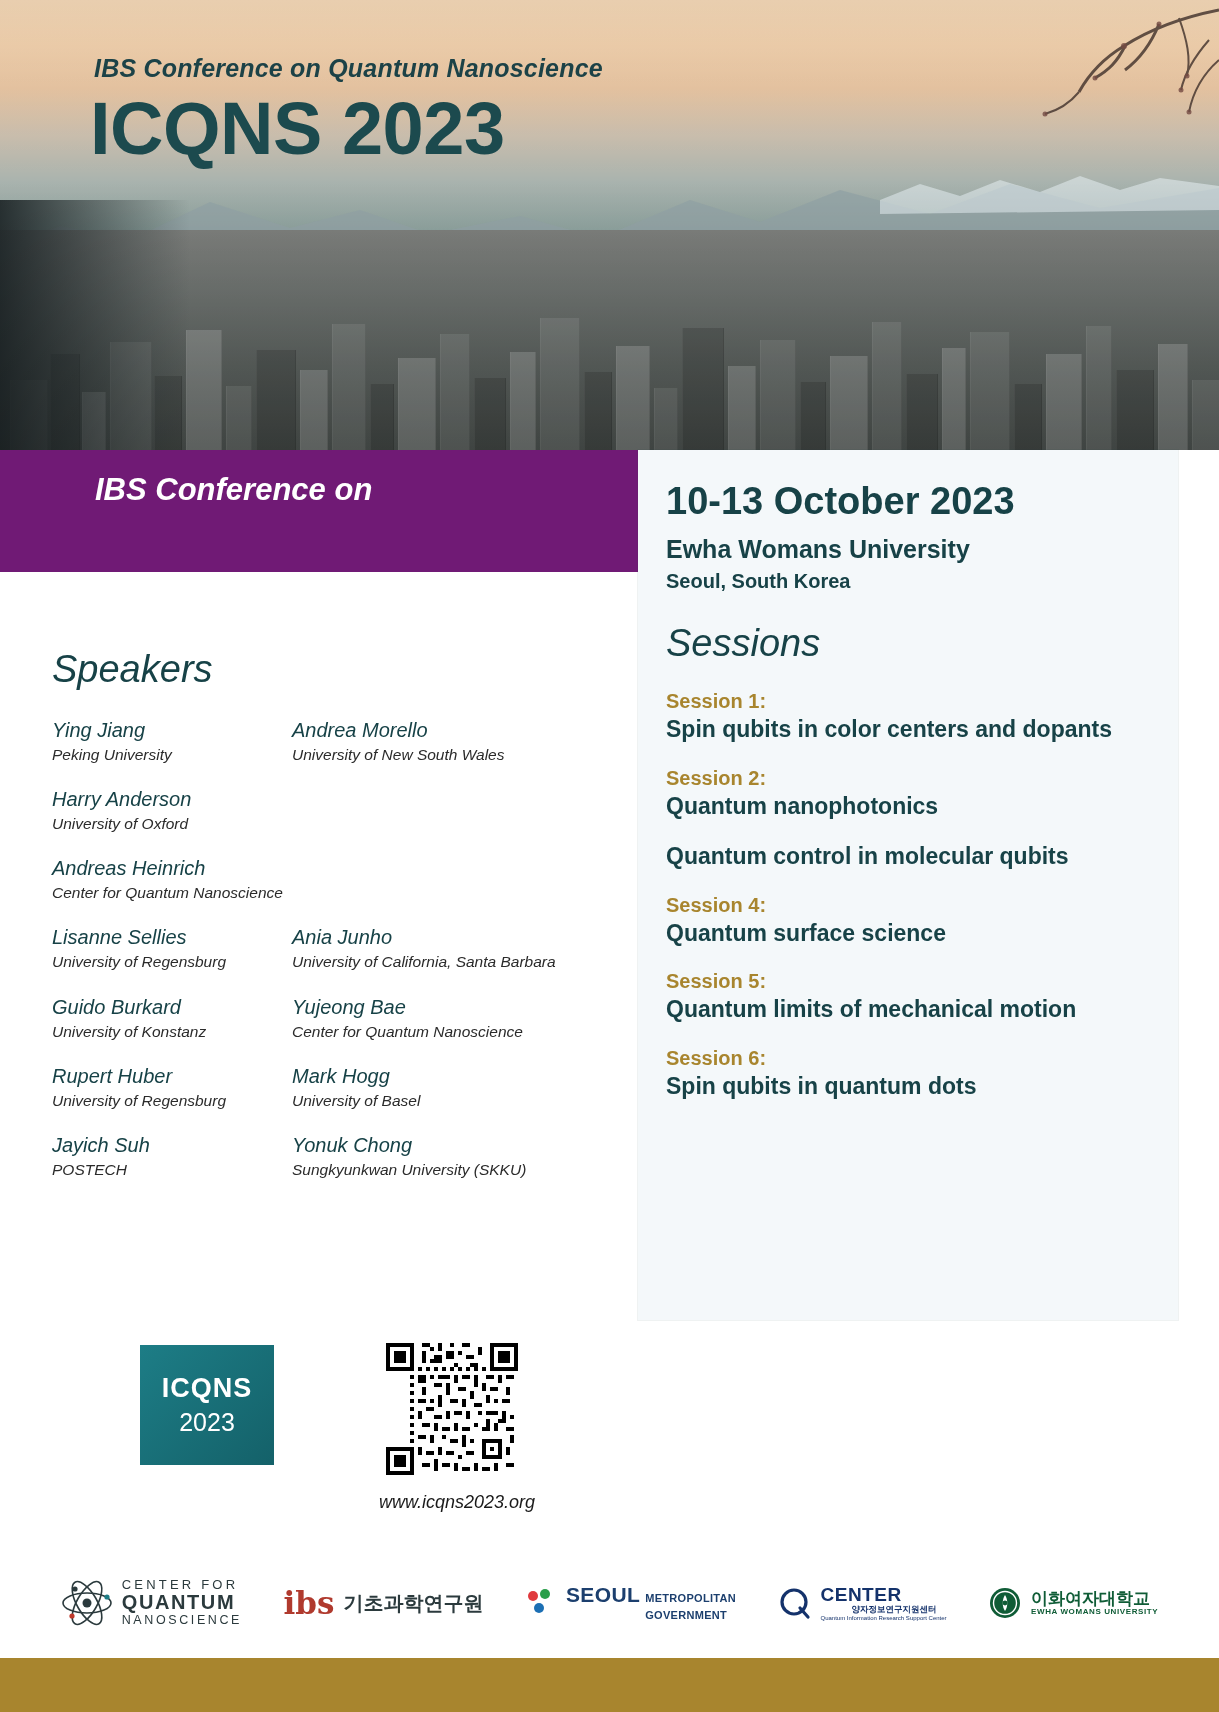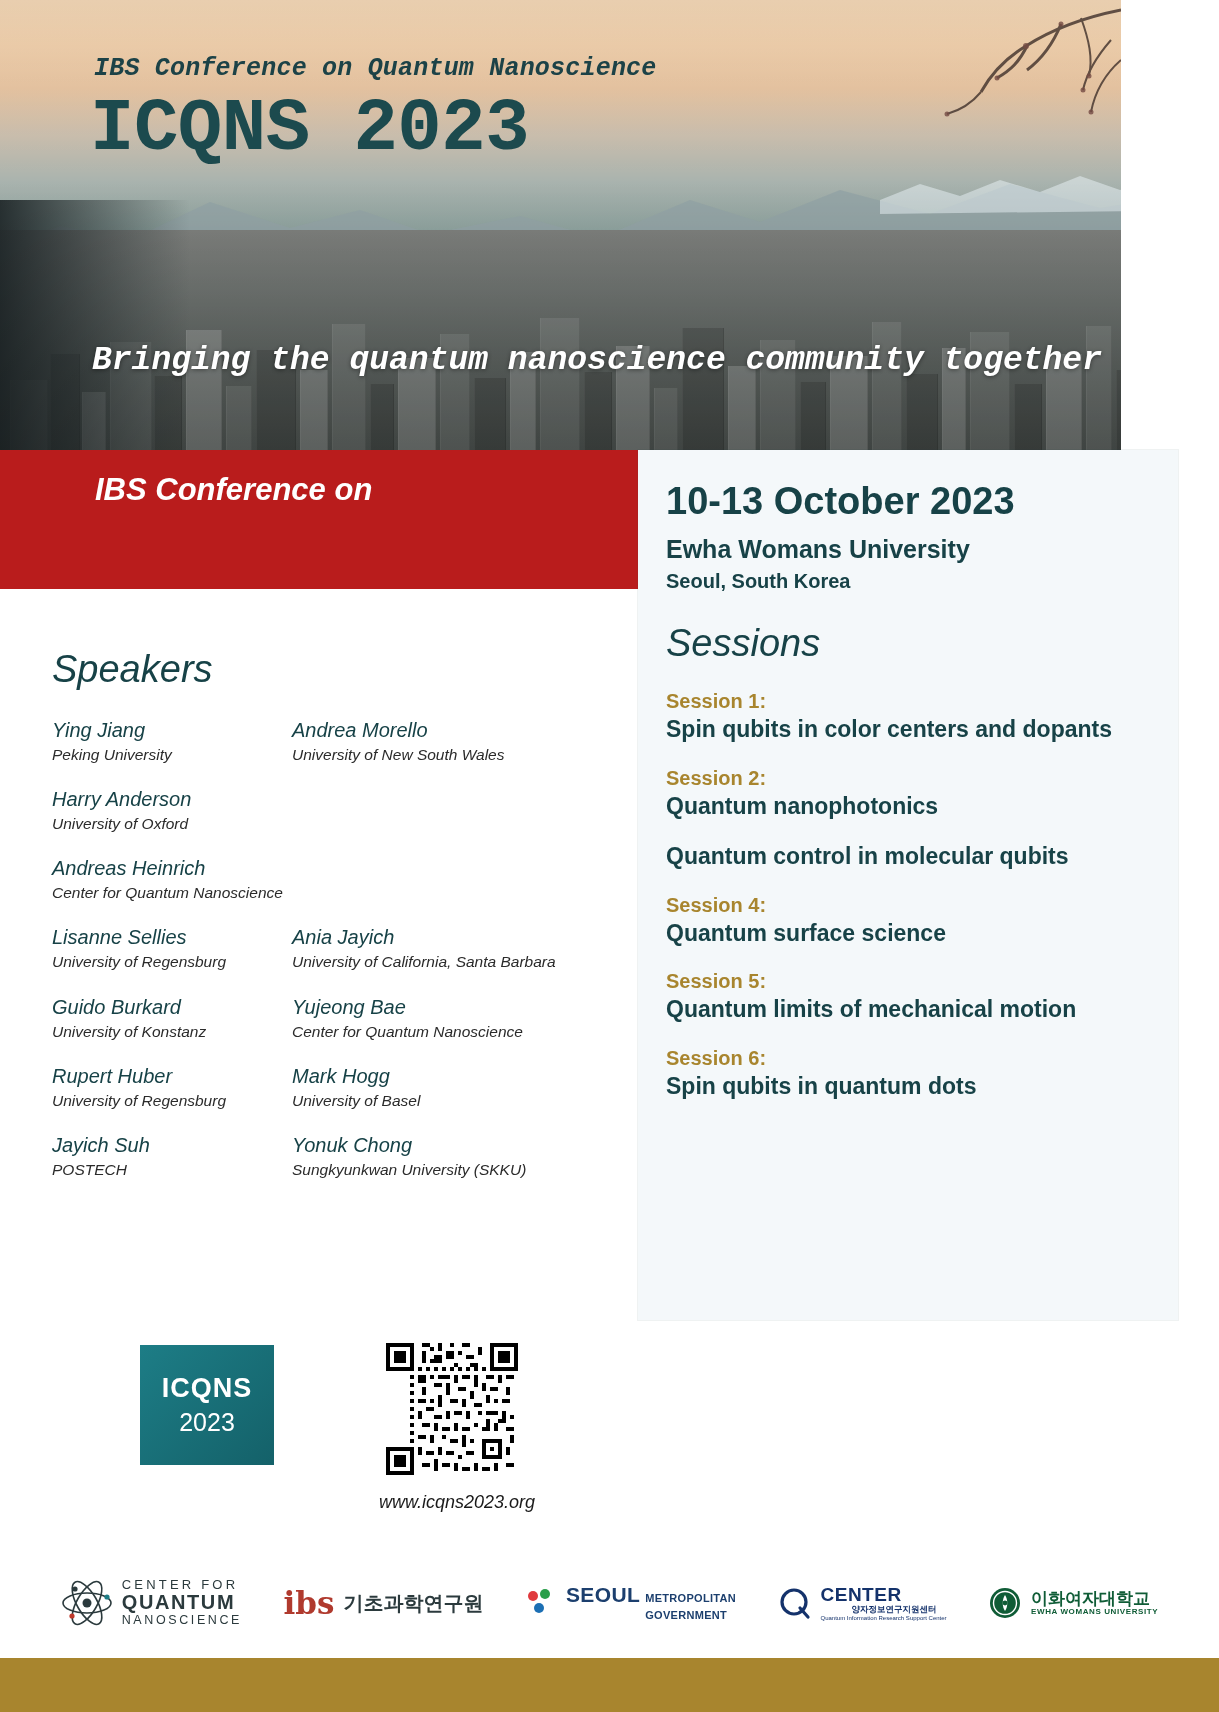--- a/index.html
+++ b/index.html
@@ -20,24 +20,23 @@
     width: 1219px;
     height: 1712px;
     background: #ffffff;
     overflow: hidden;
   }
 
   
   .hero {
     position: absolute;
     left: 0; top: 0;
-    width: 1121px;
+    width: 1219px;
     height: 450px;
     overflow: hidden;
-    font-family: Liberation Mono, monospace;
   }
   .hero-sky {
     position: absolute;
     left: 0; top: 0; right: 0;
     height: 260px;
     background: linear-gradient(to bottom,
        #f5d9b8 0%, #f3d2ae 18%, #e9c6a3 34%,
        #cbbfae 52%, #a9b3ae 70%, #8fa39f 88%, #7e9591 100%);
   }
   .hero-mountains {
@@ -115,22 +114,22 @@
     color: #ffffff;
     text-shadow: 0 1px 4px rgba(0,0,0,0.45);
     white-space: nowrap;
   }
 
   
   .dark-band {
     position: absolute;
     left: 0; top: 450px;
     width: 638px;
-    height: 139px;
-    background: #b91c1c;
+    height: 122px;
+    background: #701a75;
   }
   .dark-band-text {
     position: absolute;
     left: 95px; top: 20px;
     font-size: 31px;
     font-style: italic;
     font-weight: bold;
     color: #ffffff;
     line-height: 1.32;
   }
@@ -433,21 +432,20 @@
         <circle cx="126" cy="114" r="2.5"></circle>
           <circle cx="270" cy="112" r="2.5"></circle>
         <circle cx="240" cy="24" r="2.5"></circle>
       </g>
     </svg>
 
     <div class="hero-vignette"></div>
 
     <div class="hero-eyebrow">IBS Conference on Quantum Nanoscience</div>
     <div class="hero-title">ICQNS 2023</div>
-    <div class="hero-tagline">Bringing the quantum nanoscience community together</div>
   </div>
 
   <div class="dark-band">
     <div class="dark-band-text">
       <div>IBS Conference on</div>
     </div>
   </div>
 
   <div class="speakers-head">Speakers</div>
 
@@ -473,21 +471,21 @@
         <div class="spk-name">Andreas Heinrich</div>
         <div class="spk-aff">Center for Quantum Nanoscience</div>
       </div>
     </div>
     <div class="spk-row">
       <div class="spk-col">
         <div class="spk-name">Lisanne Sellies</div>
         <div class="spk-aff">University of Regensburg</div>
       </div>
       <div class="spk-col col2">
-        <div class="spk-name">Ania Jayich</div>
+        <div class="spk-name">Ania Junho</div>
         <div class="spk-aff">University of California, Santa Barbara</div>
       </div>
     </div>
     <div class="spk-row">
       <div class="spk-col">
         <div class="spk-name">Guido Burkard</div>
         <div class="spk-aff">University of Konstanz</div>
       </div>
       <div class="spk-col col2">
         <div class="spk-name">Yujeong Bae</div>

